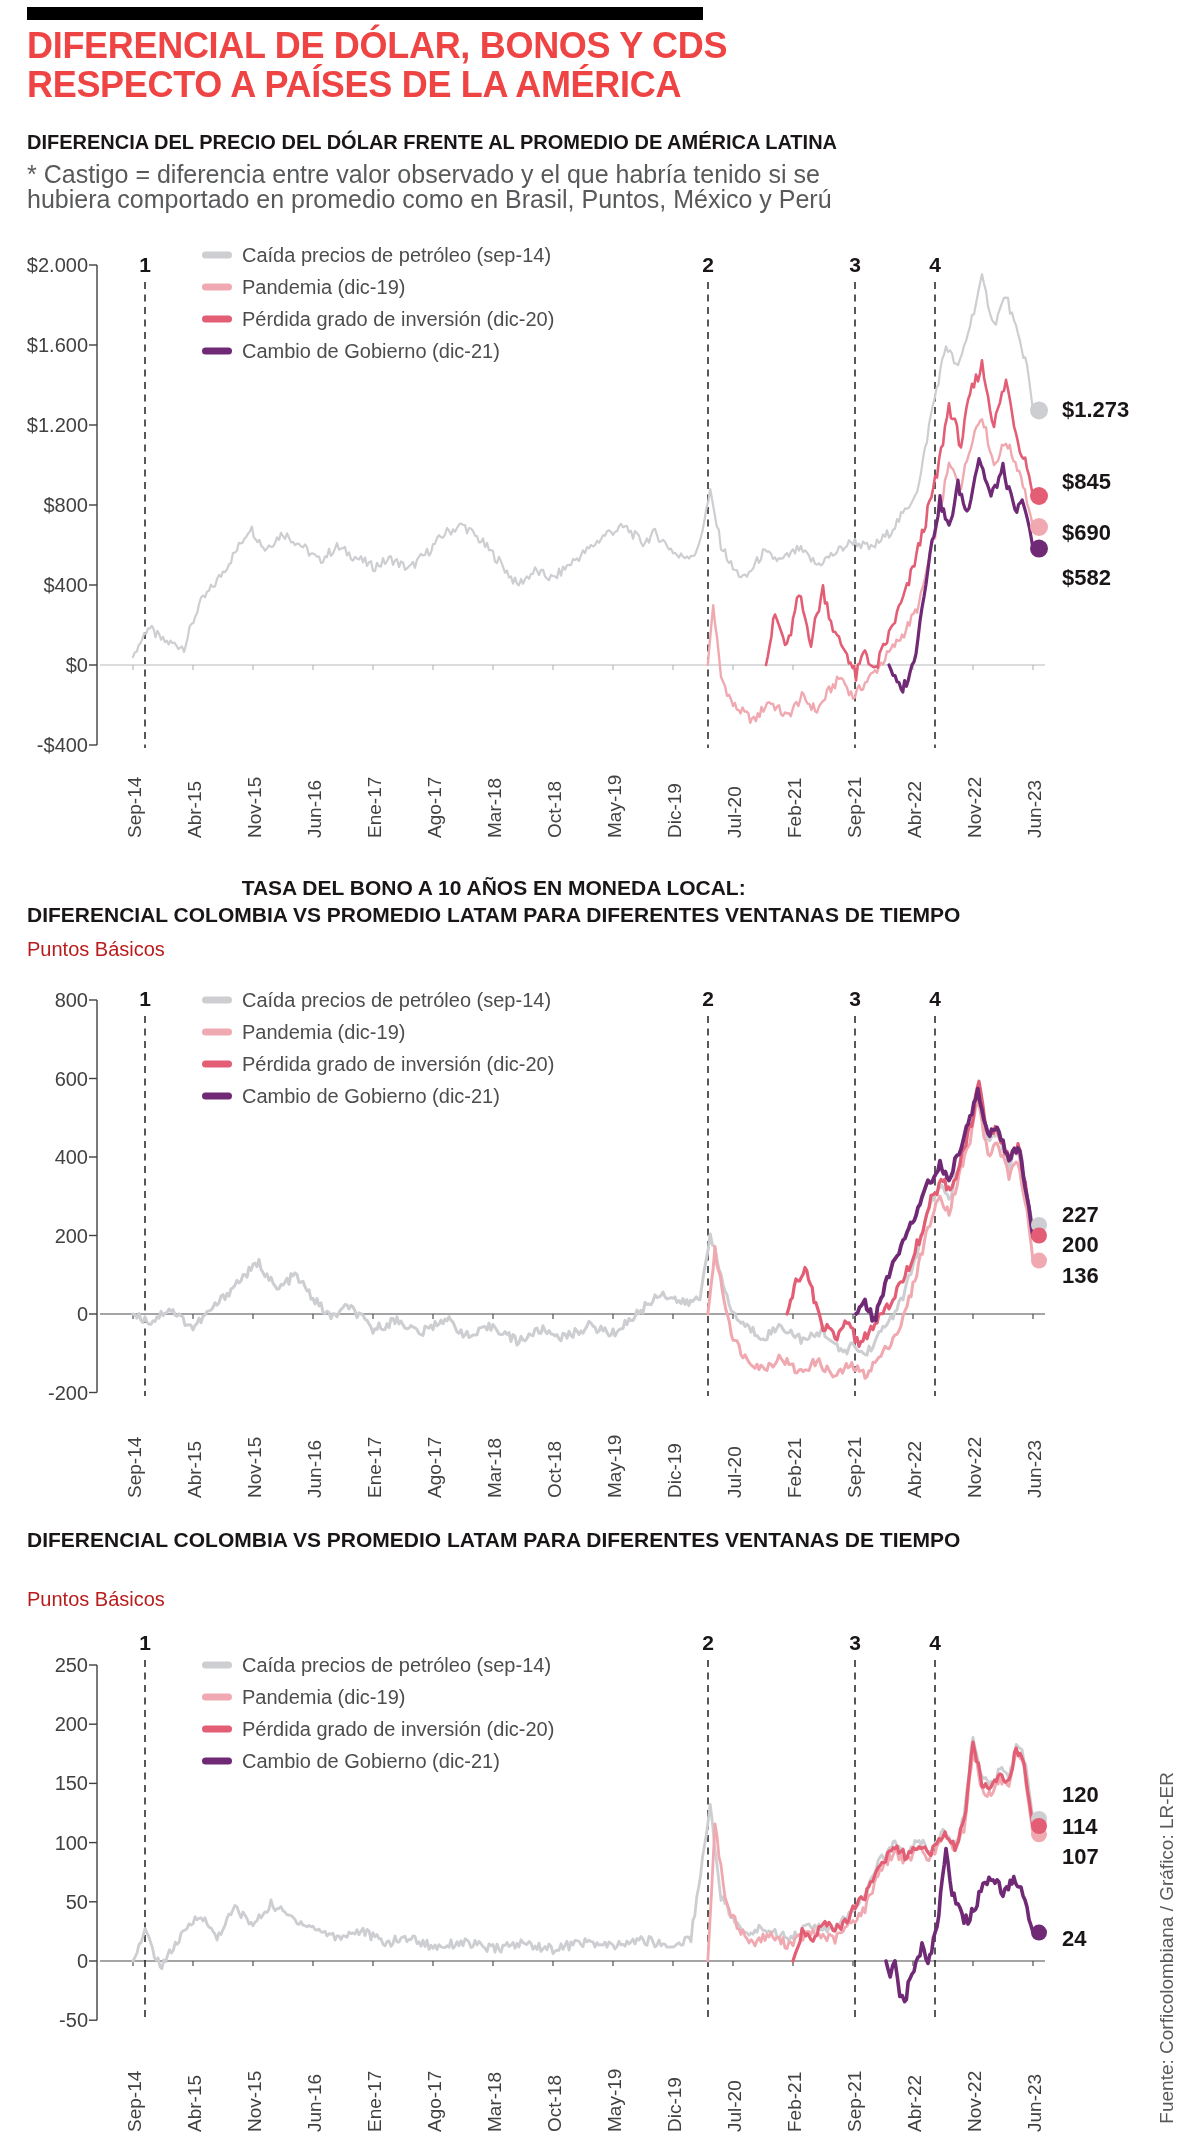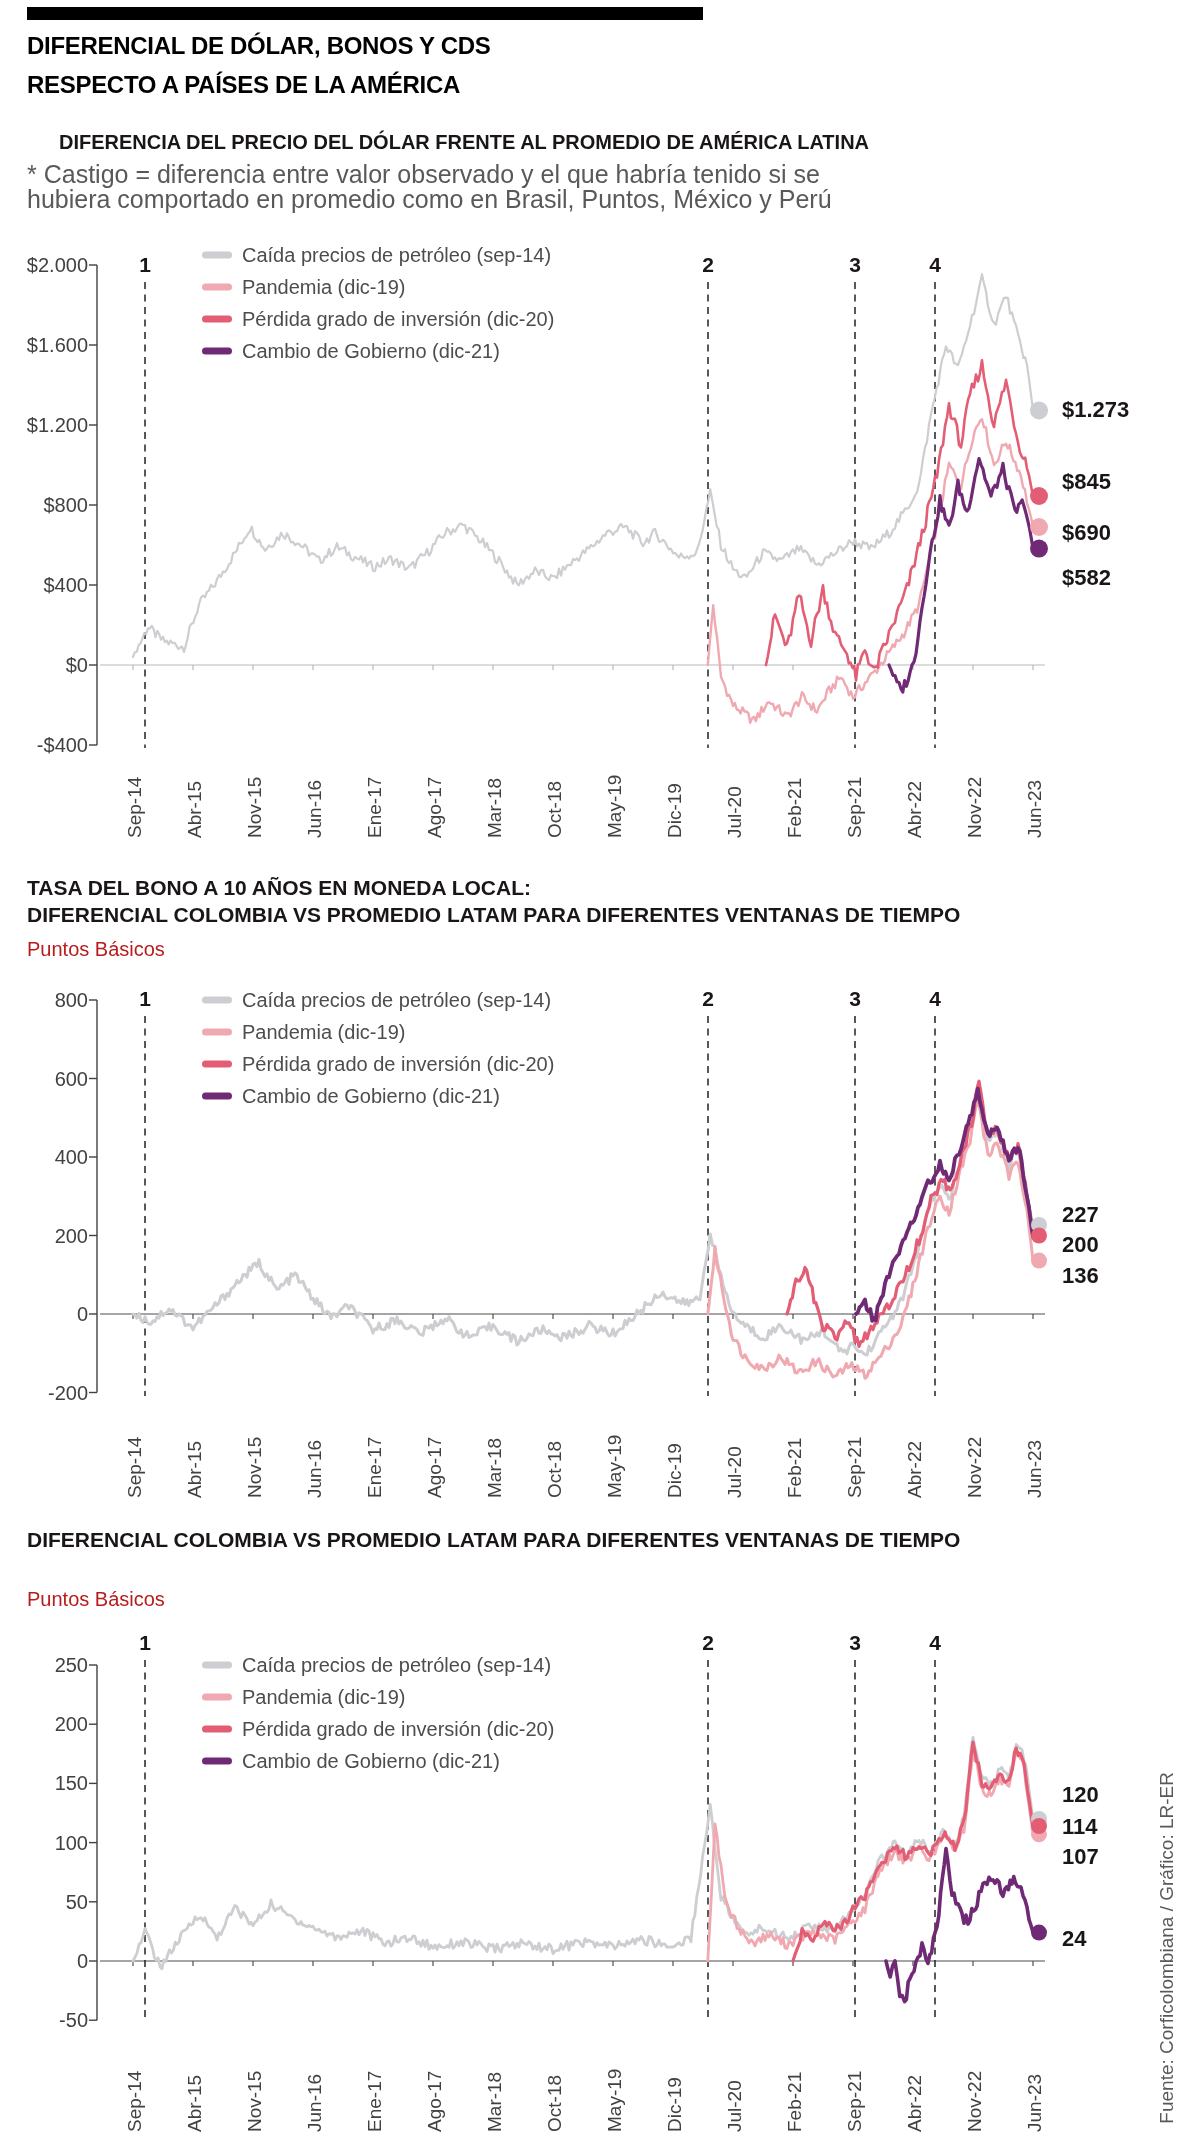--- a/index.html
+++ b/index.html
@@ -1,23 +1,23 @@
 <!DOCTYPE html>
 <html><head>
 <meta charset="utf-8">
 <style>
   html,body{margin:0;padding:0;background:#ffffff;}
   .page{position:relative;width:1200px;height:2148px;background:#ffffff;
         font-family:"Liberation Sans",sans-serif;overflow:hidden;}
   .abs{position:absolute;}
   .topbar{left:27px;top:7px;width:676px;height:13px;background:#000000;}
-  .h1{left:27px;top:26px;font-size:24px;font-weight:bold;color:#000000;line-height:39px;letter-spacing:-0.3px;}
-  .sub{left:27px;top:131px;font-size:20px;font-weight:bold;color:#1a1617;margin-left:32px;}
+  .h1{left:27px;top:26px;font-size:36px;font-weight:bold;color:#ef4444;line-height:39px;letter-spacing:-0.3px;}
+  .sub{left:27px;top:131px;font-size:20px;font-weight:bold;color:#1a1617;}
   .note{left:27px;top:162px;font-size:25px;color:#58595b;line-height:25px;}
-  .ctitle2{left:27px;top:874px;}
+  .ctitle2{left:27px;top:874px;text-align:center;}
   .ctitle3{left:27px;top:1526px;}
   .ctitle{font-size:21px;font-weight:bold;color:#1a1617;line-height:27px;}
   .unit2{left:27px;top:938px;}
   .unit3{left:27px;top:1588px;}
   .unit{font-size:20px;color:#b91c1c;}
   .footer{left:1156px;top:1772px;font-size:19px;color:#58595b;
           writing-mode:vertical-rl;transform:rotate(180deg);white-space:nowrap;}
   svg.canvas{position:absolute;left:0;top:0;width:1200px;height:2148px;}
   svg text{font-family:"Liberation Sans",sans-serif;}
   .ylab{font-size:20px;fill:#414042;}

